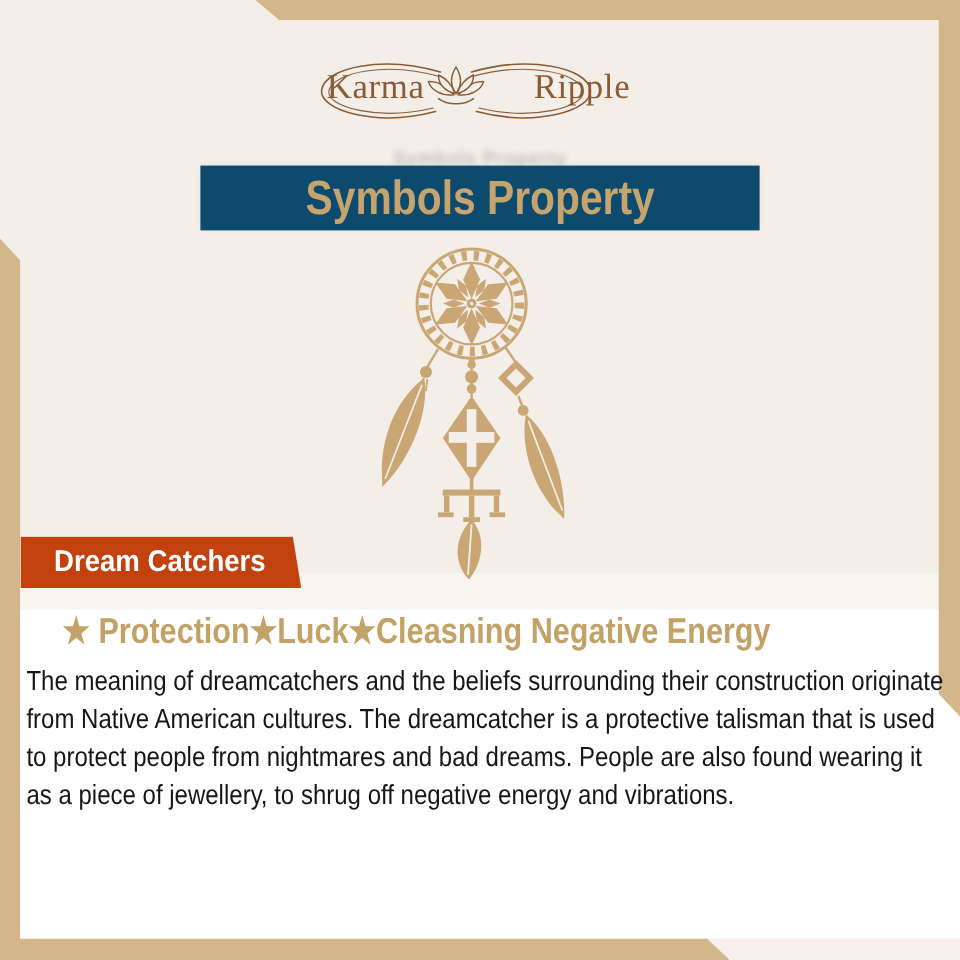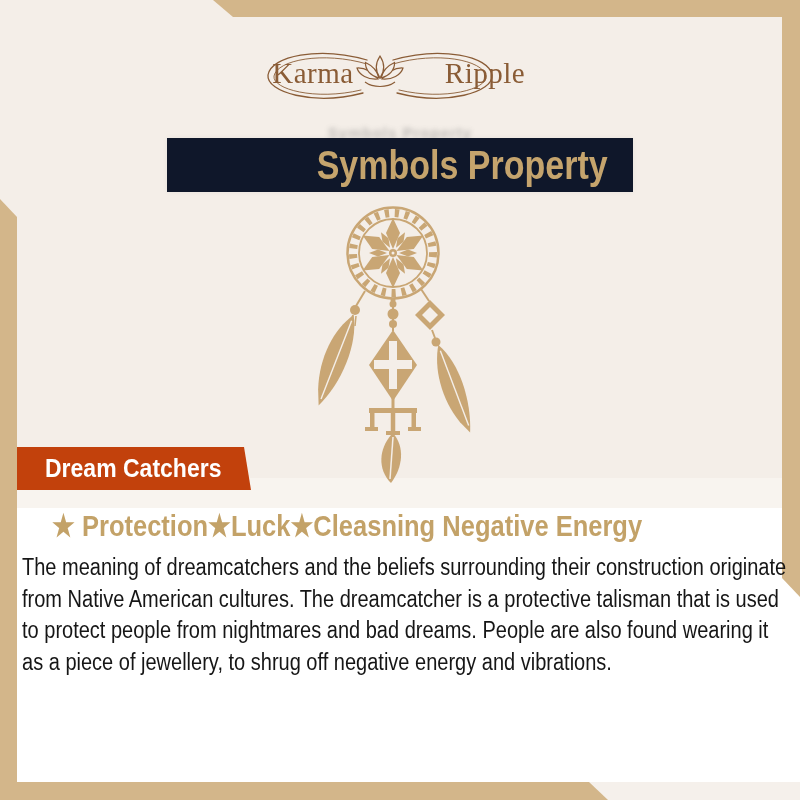--- a/index.html
+++ b/index.html
@@ -25,22 +25,22 @@
   .logo-word{position:absolute;top:13px;font-family:"Liberation Serif",serif;
              font-size:29px;color:#8a5c36;letter-spacing:0.5px;}
   .logo-word.left{left:8px;width:100px;text-align:center;}
   .logo-word.right{left:142px;width:104px;text-align:center;margin-left:36px;}
   
   .ghost{position:absolute;left:0;top:124px;width:800px;text-align:center;
          font-size:15px;font-weight:bold;color:#6d6d6d;opacity:0.4;
          filter:blur(2.5px);letter-spacing:1px;}
   
   .title-box{position:absolute;left:167px;top:138px;width:466px;height:54px;
-             background:#0f172a;box-shadow:0 0 6px rgba(0,0,0,0.05);
-             display:flex;align-items:center;justify-content:flex-end;}
+             background:#0c4a6e;box-shadow:0 0 6px rgba(0,0,0,0.05);
+             display:flex;align-items:center;justify-content:center;}
   .title-text{display:inline-block;transform:scaleX(0.85);transform-origin:center;
               font-size:40px;font-weight:bold;color:#c5a46d;white-space:nowrap;}
   
   .art{position:absolute;left:293px;top:205px;width:200px;height:285px;}
   
   .banner{position:absolute;left:17px;top:447px;width:234px;height:43px;background:#c2410c;
           clip-path:polygon(0 0,227px 0,234px 100%,0 100%);
           display:flex;align-items:center;}
   .banner-text{display:inline-block;transform:scaleX(0.92);transform-origin:left center;
                margin-left:28px;font-size:25px;font-weight:bold;color:#ffffff;white-space:nowrap;}

